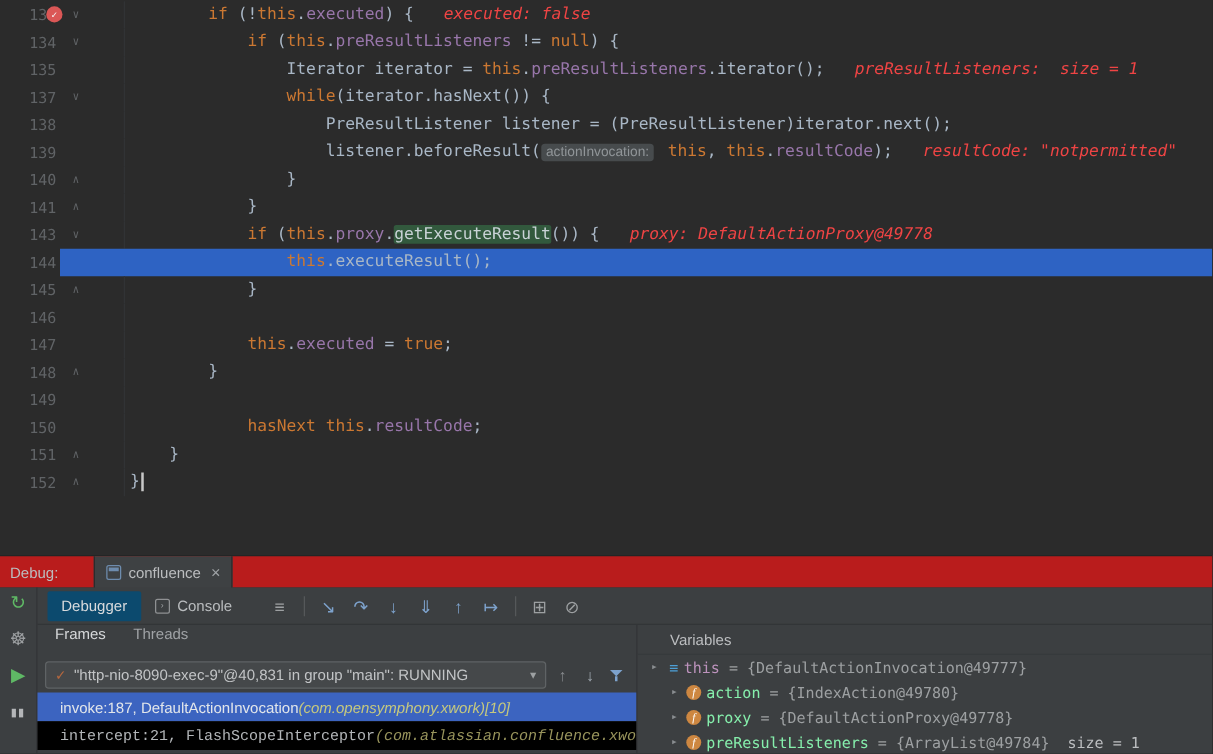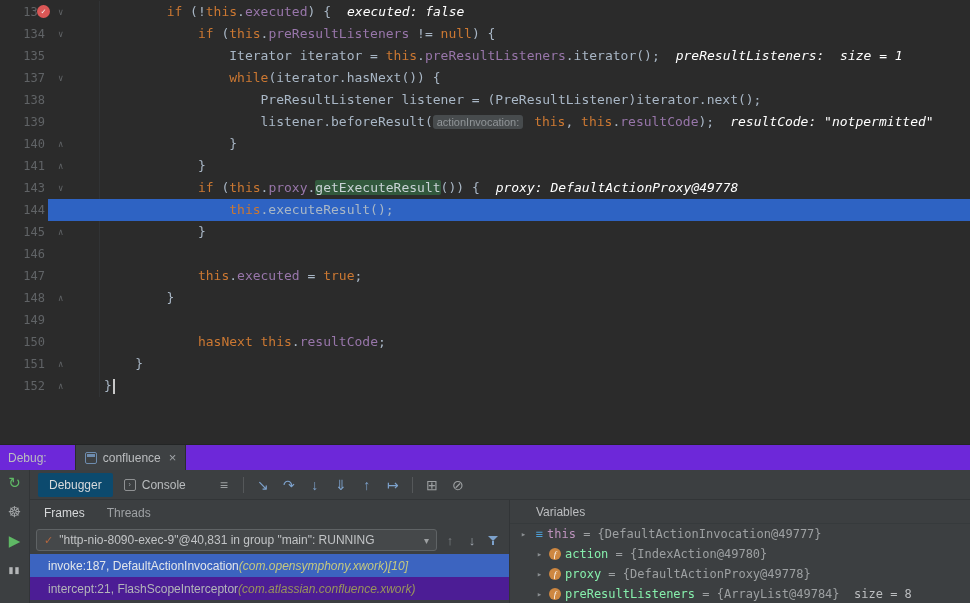--- a/index.html
+++ b/index.html
@@ -17,25 +17,25 @@
   .fold{position:absolute;left:10px;top:0;color:#606366;font-size:9px;}
   .bp{position:absolute;left:37px;top:4px;width:13px;height:13px;border-radius:50%;
     background:var(--bp-red);color:#f4f4f4;font-size:8px;line-height:13px;text-align:center;z-index:2;}
   .code{flex:1;color:#a9b7c6;padding-left:4px;}
   .line.exec .g-ico{background:var(--exec-line);border-right-color:transparent;}
   .line.exec .code{background:var(--exec-line);}
   .pl{color:#a9b7c6}.kw{color:#cc7832}.fld{color:#9876aa}
   .green{background:var(--green-hl);color:#c9d2d6;border-radius:2px;}
   .chip{font-family:"Liberation Sans",sans-serif;font-size:11px;background:#474b4d;
     color:#909598;border-radius:3px;padding:1px 4px;margin-right:3px;}
-  .hint{color:#ffffff;font-style:italic;margin-left:16px;}
+  .hint{color:#ef4444;font-style:italic;margin-left:24px;}
   .caret{display:inline-block;width:2px;height:15px;background:#c8c8c8;vertical-align:middle;margin-left:1px;}
 
   
-  .dbg-head{height:26px;background:#6d28d9;border-top:1px solid #232525;display:flex;align-items:center;flex:none;}
+  .dbg-head{height:26px;background:#b91c1c;border-top:1px solid #232525;display:flex;align-items:center;flex:none;}
   .dbg-label{color:#bbbdbf;font-size:12px;margin-left:8px;}
   .session-tab{display:flex;align-items:center;gap:6px;background:#3e4143;height:26px;
     padding:0 9px;margin-left:28px;border-left:1px solid #2a2c2e;border-right:1px solid #2a2c2e;}
   .session-tab-title{color:#bbbdbf;font-size:12px;}
   .tab-mini-icon{width:12px;height:12px;border:1px solid #6e8cae;border-radius:2px;position:relative;}
   .tab-mini-icon::after{content:"";position:absolute;left:1px;top:1px;right:1px;height:3px;background:#6e8cae;}
   .tab-close{color:#9fa3a6;font-size:13px;line-height:12px;margin-left:2px;}
 
   
   .bottom{flex:1;display:flex;background:#3c3f41;min-height:0;}
@@ -49,37 +49,37 @@
   .view-tab{height:24px;display:flex;align-items:center;gap:6px;padding:0 11px;font-size:12px;color:#b9bcbe;border-radius:2px;}
   .view-tab.sel{background:#0c4a6e;color:#d8dadc;}
   .console-icon{width:12px;height:12px;border:1px solid #8f9193;border-radius:2px;color:#9da0a2;
     font-size:7px;line-height:10px;text-align:center;}
   .tb-icons{display:flex;align-items:center;margin-left:14px;}
   .tb-ico{width:26px;text-align:center;font-size:14px;}
   .tb-sep{width:1px;height:16px;background:#55585a;margin:0 6px;}
 
   .content{flex:1;display:flex;min-height:0;}
   .frames{width:480px;flex:none;border-right:1px solid #323537;display:flex;flex-direction:column;min-height:0;}
-  .frames-tabs{height:26px;flex:none;display:flex;align-items:center;gap:22px;padding-left:14px;}
+  .frames-tabs{height:26px;flex:none;display:flex;gap:22px;padding-left:14px;}
   .ftab{font-size:12px;color:#9fa2a5;}
   .ftab.sel{color:#d6d8da;}
   .combo-row{height:28px;flex:none;display:flex;align-items:center;padding:0 4px 0 6px;gap:2px;}
   .combo{flex:1;height:22px;background:#45484a;border:1px solid #5f6365;border-radius:3px;
     display:flex;align-items:center;padding:0 7px;gap:6px;min-width:0;}
   .combo-check{color:#b5673e;font-size:11px;}
   .combo-text{flex:1;color:#c2c4c6;font-size:12px;white-space:nowrap;overflow:hidden;}
   .combo-caret{color:#9da0a2;font-size:10px;}
   .nav-btn{width:22px;text-align:center;font-size:13px;}
   .funnel{position:relative;width:14px;height:14px;margin:0 4px;}
   .funnel::before{content:"";position:absolute;top:3px;left:1px;
     border-left:5px solid transparent;border-right:5px solid transparent;border-top:5px solid #7da2cc;}
   .funnel::after{content:"";position:absolute;top:8px;left:5px;width:2px;height:4px;background:#7da2cc;}
   .frame-list{flex:1;min-height:0;}
   .frame-row{height:23px;display:flex;align-items:center;padding-left:18px;font-size:12px;white-space:nowrap;overflow:hidden;}
-  .frame-row.alt{background:#4c1d95;}
+  .frame-row.alt{background:#000000;font-family:Liberation Mono, monospace;}
   .frame-row.sel{background:var(--sel-row);}
   .fr-loc{color:#b3b6b9;}
   .frame-row.sel .fr-loc{color:#e2e6ea;}
   .fr-pkg{color:#98945c;font-style:italic;}
   .frame-row.sel .fr-pkg{color:#c6c97e;font-style:italic;}
 
   .vars{flex:1;display:flex;flex-direction:column;min-width:0;min-height:0;}
   .vars-head{height:24px;flex:none;display:flex;align-items:center;padding-left:26px;
     color:#bcbec0;font-size:12px;border-bottom:1px solid #363a3c;}
   .var-list{flex:1;min-height:0;}
@@ -194,19 +194,19 @@
         </div>
 
         <div class="vars">
           <div class="vars-head">
             <span>Variables</span>
           </div>
           <div class="var-list">
               <div class="var-row" style="padding-left: 6px;"><span class="var-chevron">▸</span><span class="this-icon">≡</span><span class="var-name-this">this</span><span class="var-eq"> = </span><span class="var-val">{DefaultActionInvocation@49777}</span></div>
               <div class="var-row" style="padding-left: 22px;"><span class="var-chevron">▸</span><span class="f-icon">f</span><span class="var-name">action</span><span class="var-eq"> = </span><span class="var-val">{IndexAction@49780}</span></div>
               <div class="var-row" style="padding-left: 22px;"><span class="var-chevron">▸</span><span class="f-icon">f</span><span class="var-name">proxy</span><span class="var-eq"> = </span><span class="var-val">{DefaultActionProxy@49778}</span></div>
-              <div class="var-row" style="padding-left: 22px;"><span class="var-chevron">▸</span><span class="f-icon">f</span><span class="var-name">preResultListeners</span><span class="var-eq"> = </span><span class="var-val">{ArrayList@49784}</span><span class="var-suffix">  size = 8</span></div>
+              <div class="var-row" style="padding-left: 22px;"><span class="var-chevron">▸</span><span class="f-icon">f</span><span class="var-name">preResultListeners</span><span class="var-eq"> = </span><span class="var-val">{ArrayList@49784}</span><span class="var-suffix">  size = 1</span></div>
             </div>
         </div>
       </div>
     </div>
   </div>
 </div>
 
 </body></html>

